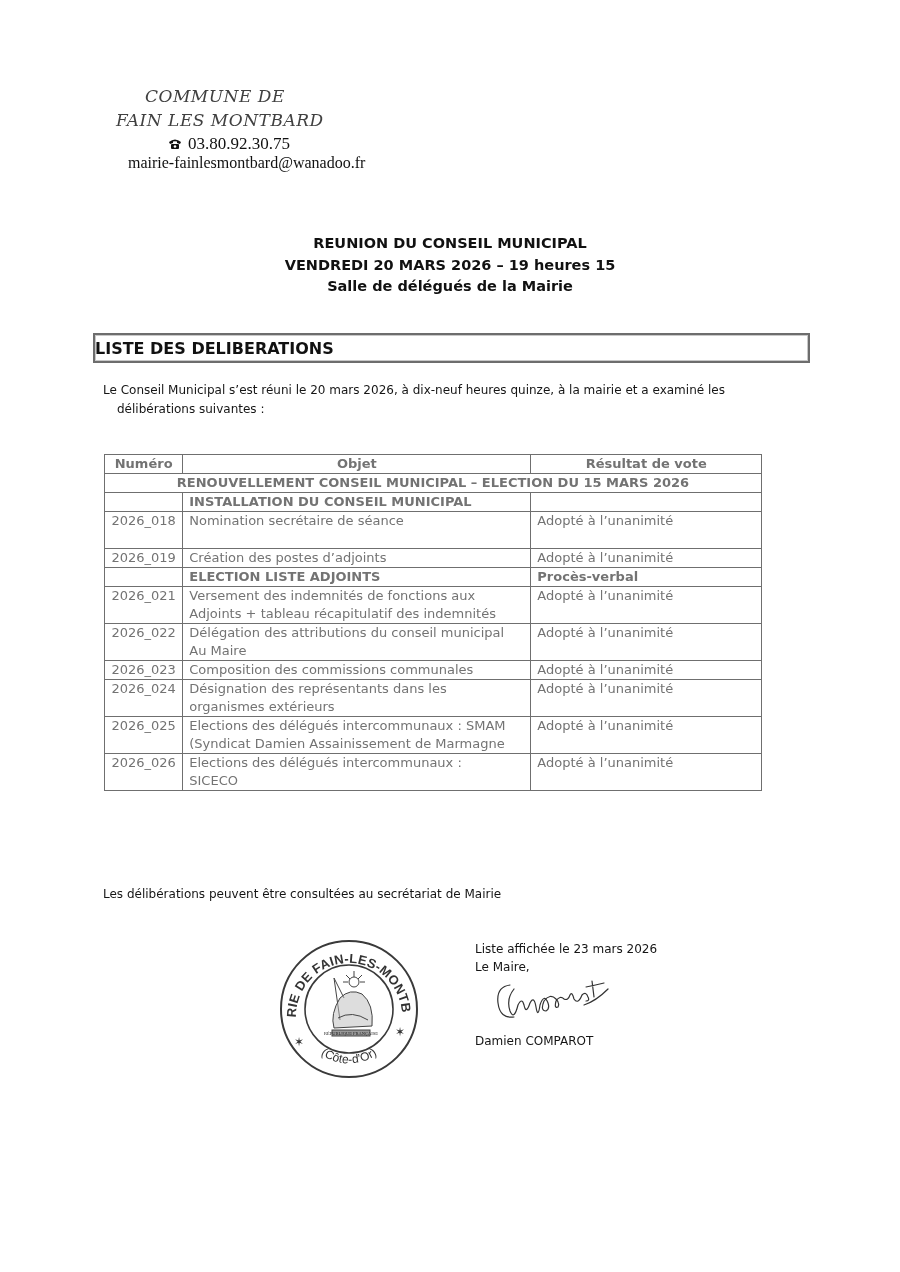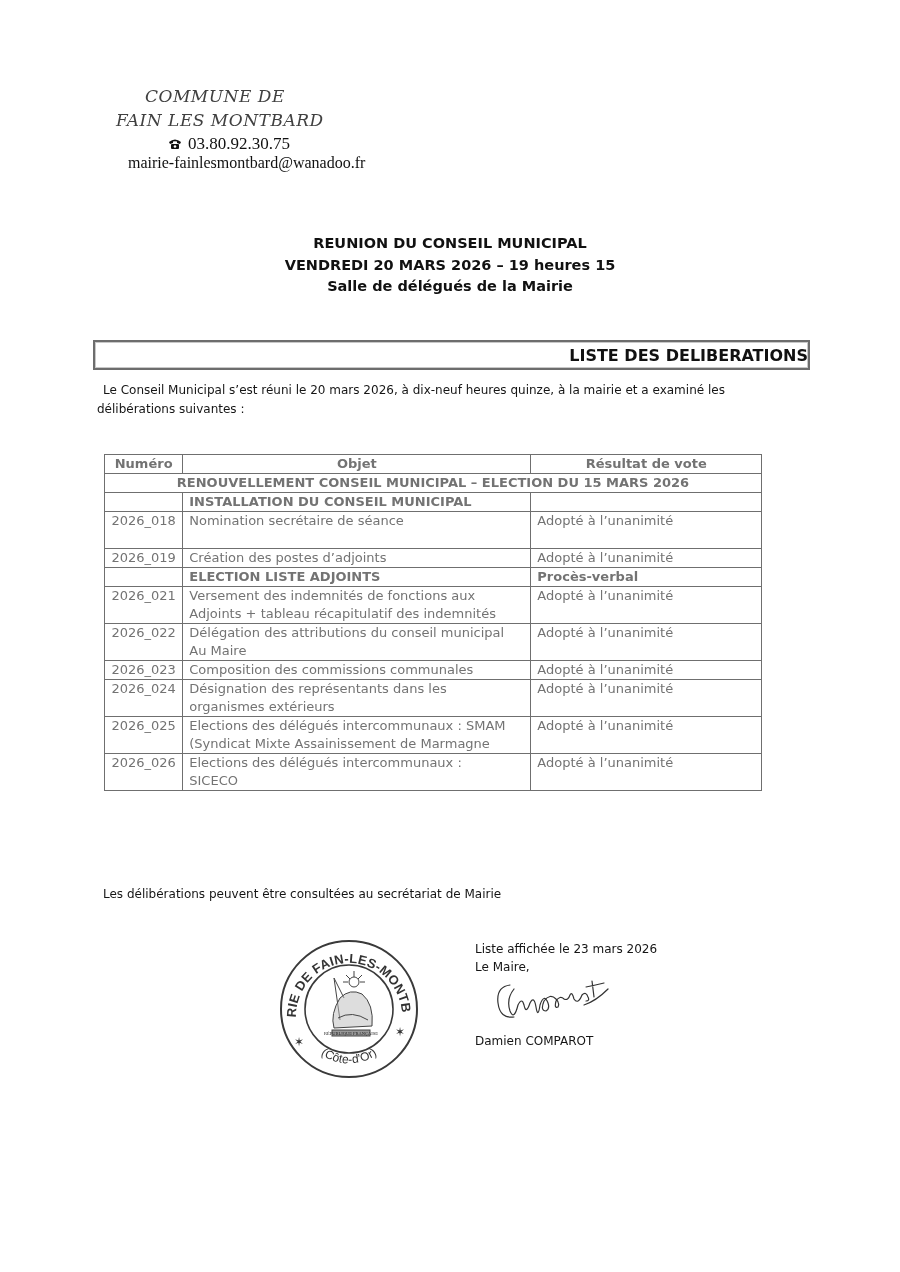--- a/index.html
+++ b/index.html
@@ -13,23 +13,23 @@
   }
   .phone-line { font-family: "Liberation Serif", serif; font-size: 17px; white-space: nowrap; }
   .phone-icon { display: inline-block; width: 14px; height: 12px; margin-right: 6px; vertical-align: -1px; }
   .email-line { font-family: "Liberation Serif", serif; font-size: 16px; white-space: nowrap; }
 
   
   .meeting { left: 0; width: 900px; text-align: center; font-family: "DejaVu Sans", sans-serif; font-weight: bold; font-size: 14.5px; line-height: 19px; }
 
   
   .title-box {
-    left: 93px; top: 340px; width: 713px; height: 26px;
+    left: 93px; top: 333px; width: 713px; height: 26px;
     border: 2px solid #6d6d6d; box-shadow: inset 0 0 0 1px #c8c8c8;
-    text-align: right; font-family: "DejaVu Sans", sans-serif; font-weight: bold;
+    text-align: left; font-family: "DejaVu Sans", sans-serif; font-weight: bold;
     font-size: 16px; line-height: 27px;
   }
 
   .body-text { font-family: "DejaVu Sans", sans-serif; font-size: 12px; line-height: 19px; color: #151515; }
 
   
   table.delib {
     position: absolute; left: 104px; top: 454px; width: 658px;
     border-collapse: collapse; font-family: "DejaVu Sans", sans-serif; font-size: 13px; color: #737373;
     table-layout: fixed;
@@ -68,21 +68,21 @@
 
 <div class="abs meeting" style="top:234px;">REUNION DU CONSEIL MUNICIPAL</div>
 <div class="abs meeting" style="top:256px;">VENDREDI 20 MARS 2026 – 19 heures 15</div>
 <div class="abs meeting" style="top:277px;">Salle de délégués de la Mairie</div>
 
 <div class="abs title-box">
   <span>LISTE DES DELIBERATIONS</span>
 </div>
 
 <div class="abs body-text" style="left:103px; top:381px;">Le Conseil Municipal s’est réuni le 20 mars 2026, à dix-neuf heures quinze, à la mairie et a examiné les</div>
-<div class="abs body-text" style="left:97px; top:400px;">délibérations suivantes :</div>
+<div class="abs body-text" style="left:117px; top:400px;">délibérations suivantes :</div>
 
 <table class="delib">
   <colgroup>
       <col class="c-num">
       <col class="c-obj">
       <col class="c-res">
     </colgroup>
   <thead>
     <tr>
       <th>Numéro</th>
@@ -146,21 +146,21 @@
         <td>
           <div>Désignation des représentants dans les</div>
           <div>organismes extérieurs</div>
         </td>
         <td>Adopté à l’unanimité</td>
       </tr>
       <tr class="r2">
         <td class="c-num">2026_025</td>
         <td>
           <div>Elections des délégués intercommunaux : SMAM</div>
-          <div>(Syndicat Mixte Assainissement de Marmagne</div>
+          <div>(Syndicat Damien Assainissement de Marmagne</div>
         </td>
         <td>Adopté à l’unanimité</td>
       </tr>
       <tr class="r2">
         <td class="c-num">2026_026</td>
         <td>
           <div>Elections des délégués intercommunaux :</div>
           <div>SICECO</div>
         </td>
         <td>Adopté à l’unanimité</td>

